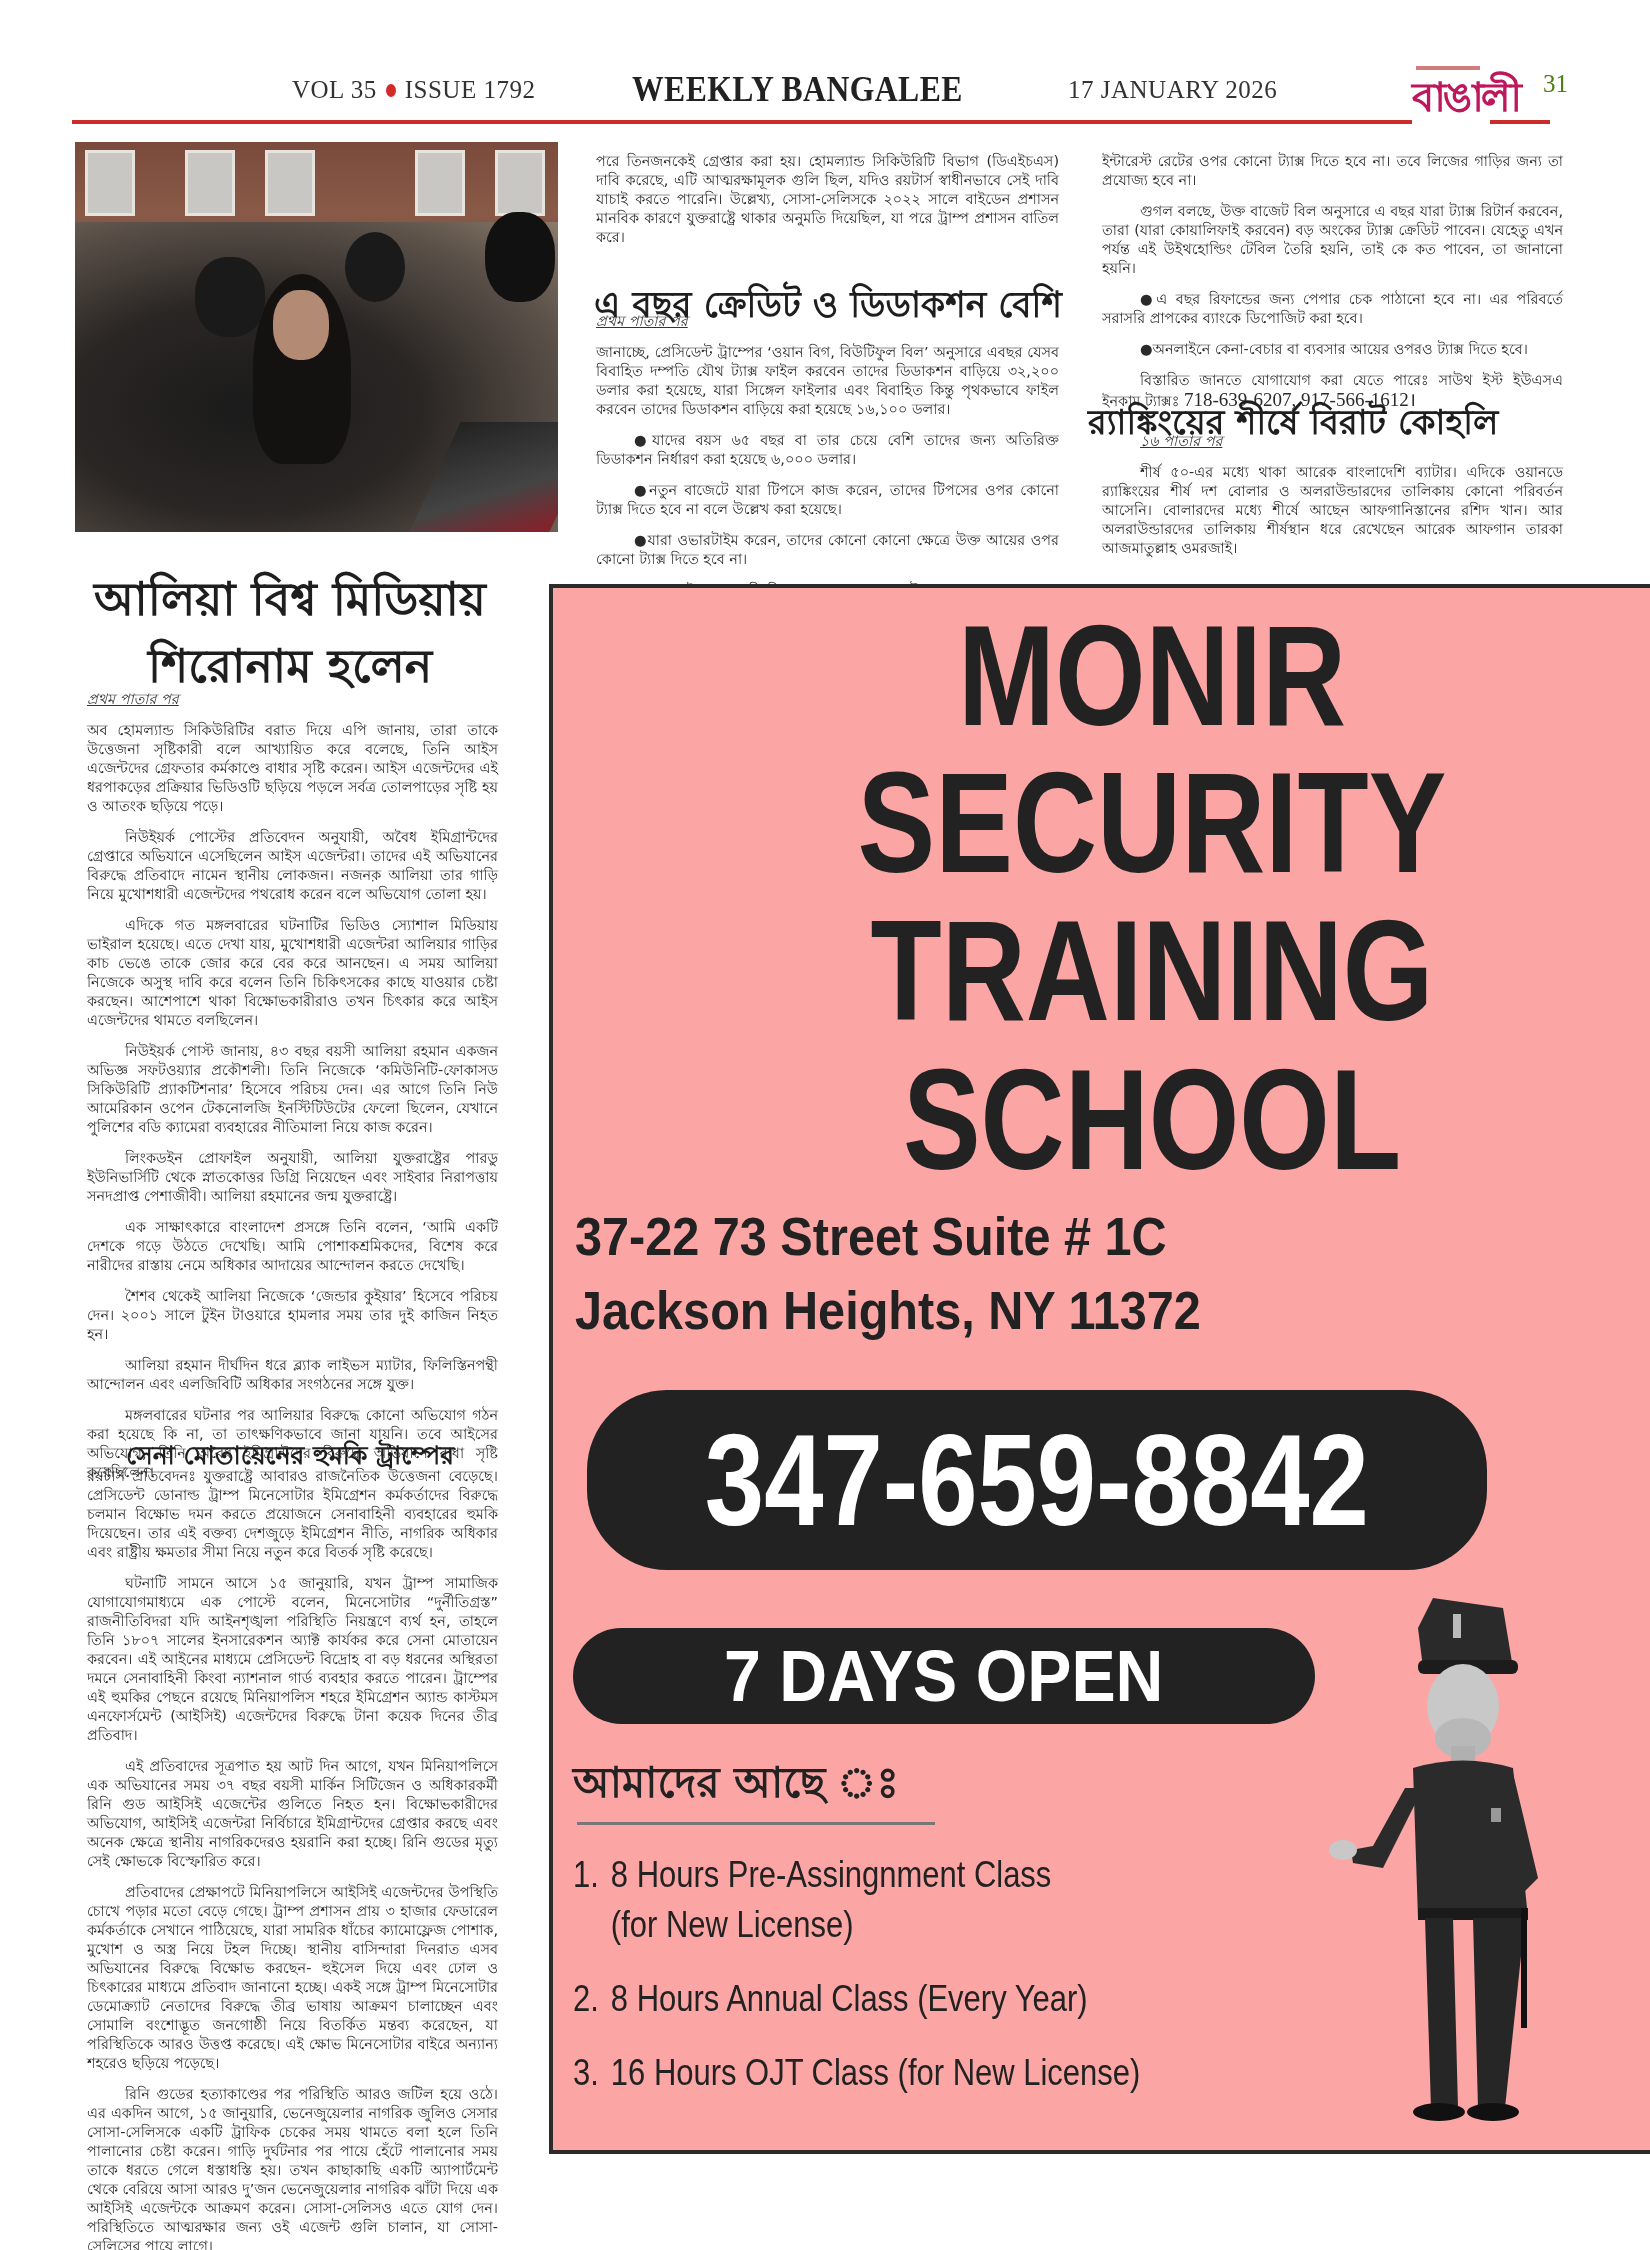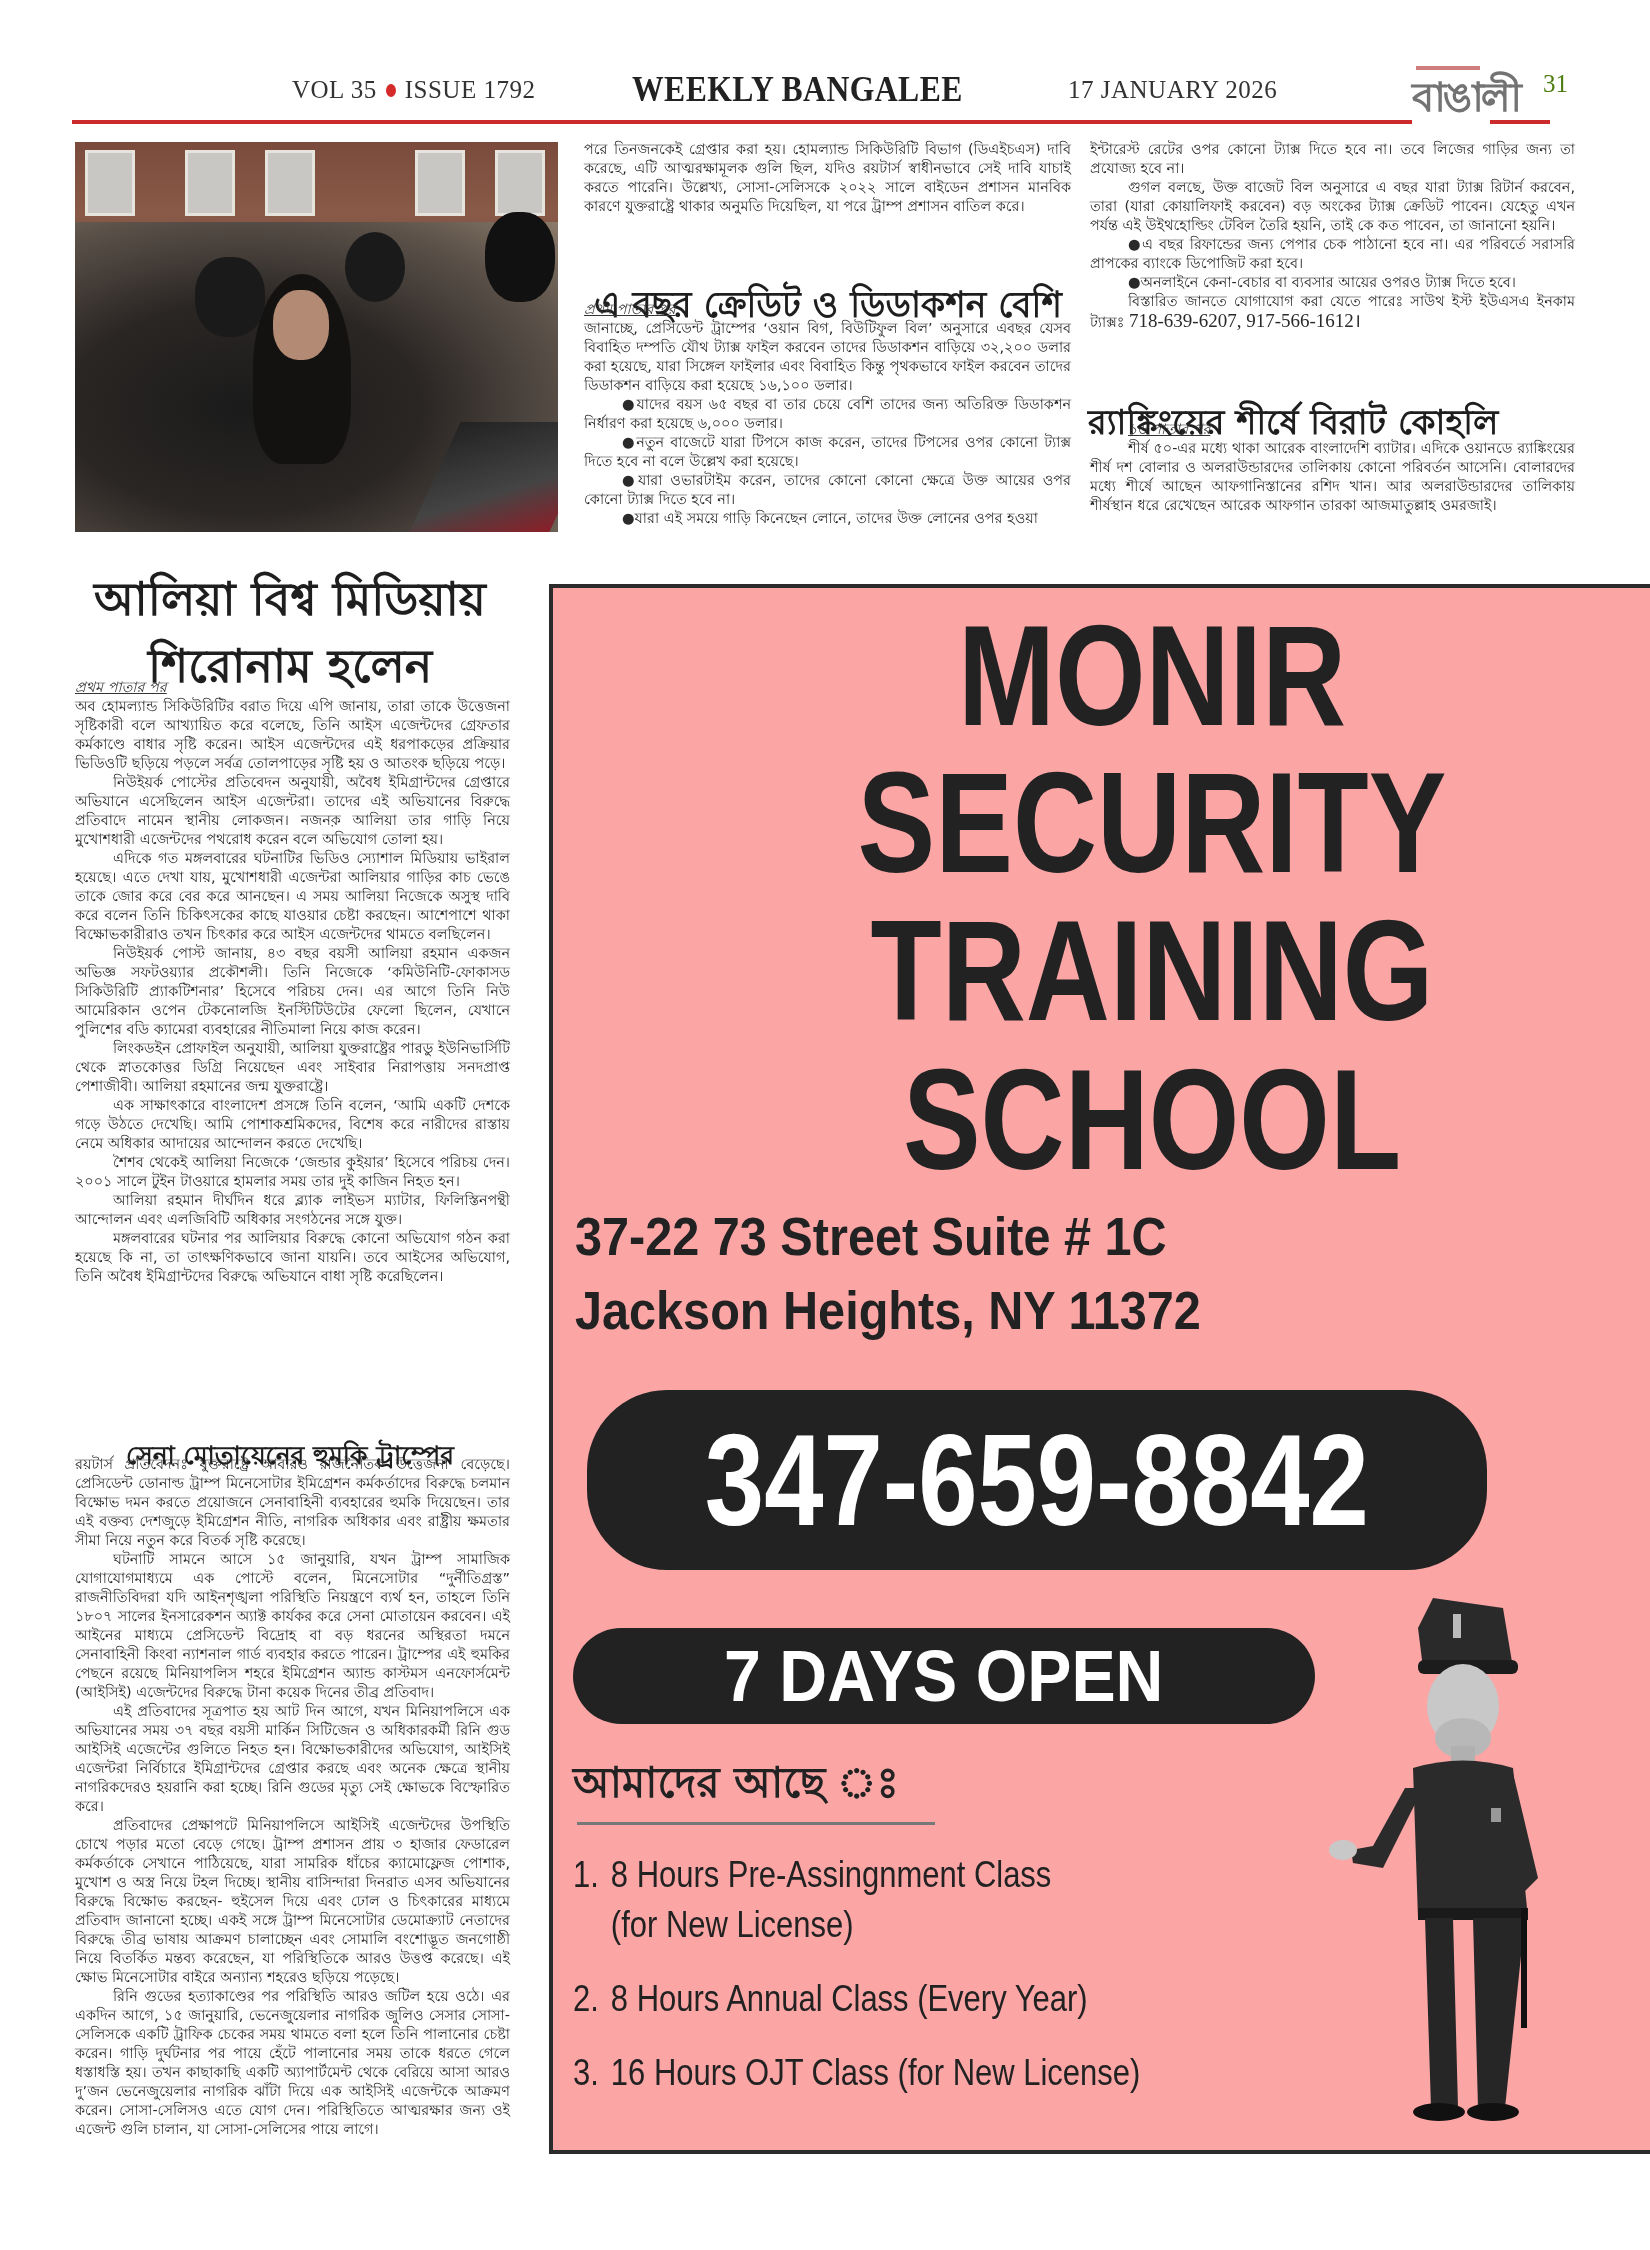--- a/index.html
+++ b/index.html
@@ -6,21 +6,21 @@
   body { width: 1650px; height: 2250px; position: relative; overflow: hidden; color: #222; font-family: "DejaVu Sans", sans-serif; }
 
   
   .masthead { position: absolute; left: 0; top: 60px; width: 1650px; height: 70px; }
   .mh-vol { position: absolute; left: 292px; top: 16px; font-family: "Liberation Serif", serif; font-size: 25px; color: #333; letter-spacing: 0.5px; }
   .mh-vol .dot { display: inline-block; width: 10px; height: 13px; border-radius: 50%; background: #d42a2a; margin: 0 9px; vertical-align: 1px; }
   .mh-title { position: absolute; left: 632px; top: 8px; font-family: "Liberation Serif", serif; font-weight: bold; font-size: 36px; color: #222; transform: scaleX(0.88); transform-origin: left center; letter-spacing: 0.5px; }
   .mh-date { position: absolute; left: 1068px; top: 16px; font-family: "Liberation Serif", serif; font-size: 25px; color: #333; letter-spacing: 0.5px; }
   .mh-logo { position: absolute; left: 1412px; top: 0px; width: 76px; height: 72px; }
   .mh-logo .tagline { position: absolute; left: 4px; top: 6px; width: 64px; height: 4px; background: #b44; opacity: .7; }
-  .mh-logo .word { position: absolute; left: 0; top: 6px; font-size: 40px; font-weight: bold; color: #737373; letter-spacing: -3px; }
+  .mh-logo .word { position: absolute; left: 0; top: 6px; font-size: 40px; font-weight: bold; color: #be185d; letter-spacing: -3px; }
   .mh-page { position: absolute; left: 1543px; top: 10px; font-family: "Liberation Serif", serif; font-size: 25px; color: #4d7c0f; }
   .mh-rule { position: absolute; left: 72px; top: 60px; width: 1340px; height: 4px; background: #cc2b2b; }
   .mh-rule2 { position: absolute; left: 1490px; top: 60px; width: 60px; height: 4px; background: #cc2b2b; }
 
   
   .photo { position: absolute; left: 75px; top: 142px; width: 483px; height: 390px; overflow: hidden; background: #3b3431; }
   .photo .bldg { position: absolute; left: 0; top: 0; width: 100%; height: 120px; background: linear-gradient(180deg,#7a4b3c 0%,#8a5a48 60%,#6e4a40 100%); }
   .photo .win { position: absolute; top: 8px; width: 44px; height: 60px; background: #c9c7c4; border: 3px solid #e6e2dc; }
   .photo .crowd { position: absolute; left: 0; top: 80px; width: 100%; height: 310px; background: radial-gradient(ellipse at 35% 60%, #1b1b1b 0%, #2a2624 40%, #5b5149 75%, #8b7b6a 100%); }
   .photo .face { position: absolute; left: 198px; top: 148px; width: 56px; height: 70px; border-radius: 45%; background: #b38a74; }
@@ -33,21 +33,21 @@
   
   .headline { position: absolute; font-family: "DejaVu Sans", sans-serif; font-weight: bold; color: #1e1e1e; text-align: center; white-space: nowrap; }
   .h-left1 { left: 30px; top: 538px; width: 520px; font-size: 46px; line-height: 60px; }
   .h-left2 { left: 30px; top: 605px; width: 520px; font-size: 46px; line-height: 60px; }
   .h-mid { left: 578px; top: 250px; width: 500px; font-size: 36px; line-height: 50px; transform: scaleX(0.96); }
   .h-right { left: 1088px; top: 370px; width: 470px; font-size: 34px; line-height: 48px; text-align: left; }
   .h-sub { left: 30px; top: 1418px; width: 520px; font-size: 25px; line-height: 34px; }
 
   
   .col { position: absolute; font-family: "DejaVu Sans", sans-serif; font-size: 14.4px; line-height: 19px; color: #2a2a2a; text-align: justify; }
-  .col p { margin: 0; text-indent: 38px; }
+  .col p { margin: 12px; text-indent: 38px; }
   .col p.noindent { text-indent: 0; }
   .col .kicker { font-style: italic; text-indent: 0; color: #333; text-decoration: underline; }
   .col .kicker.ind { text-indent: 38px; }
   .col .bul::before { content: "\25CF "; }
   .col .phone { font-family: "Liberation Serif", serif; font-size: 19px; }
 
   .col-left1 { left: 75px; top: 678px; width: 435px; }
   .col-left2 { left: 75px; top: 1455px; width: 435px; }
   .col-mid-top { left: 584px; top: 140px; width: 487px; }
   .col-mid-bot { left: 584px; top: 300px; width: 487px; }

